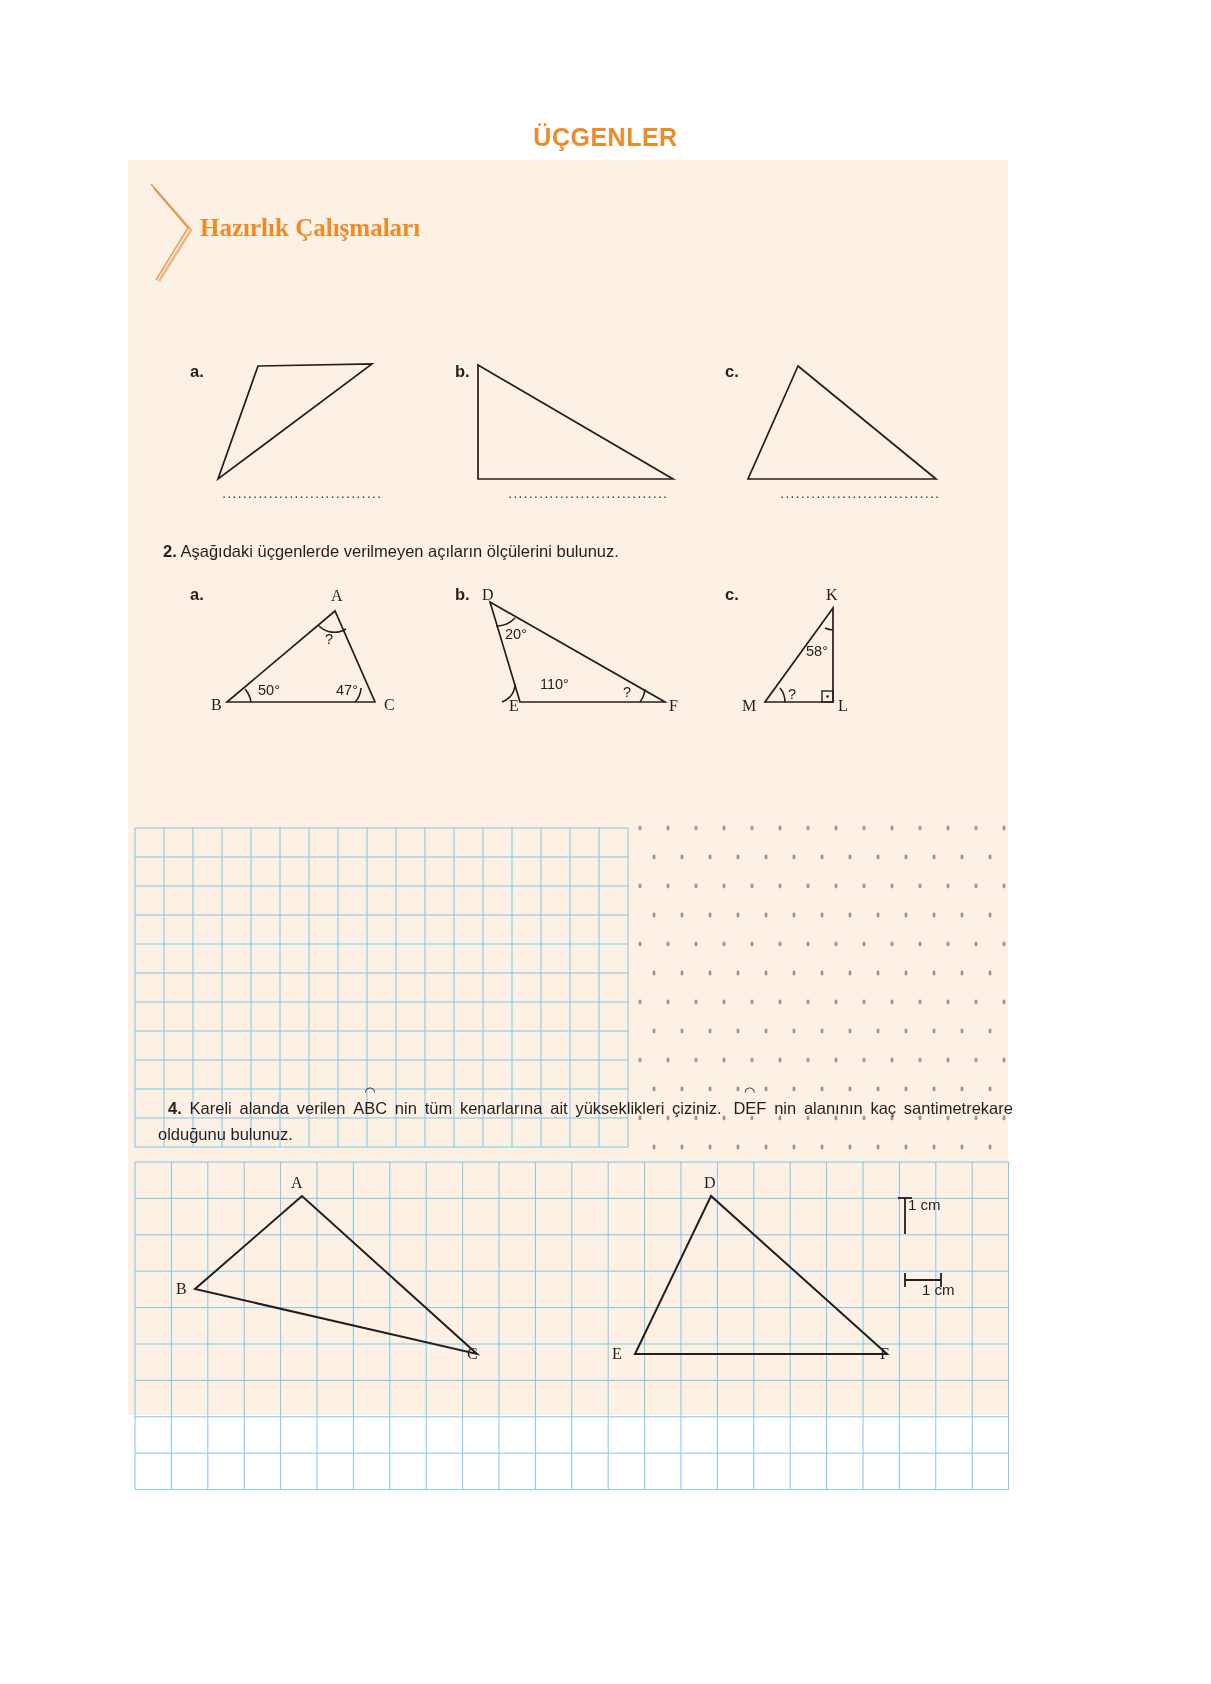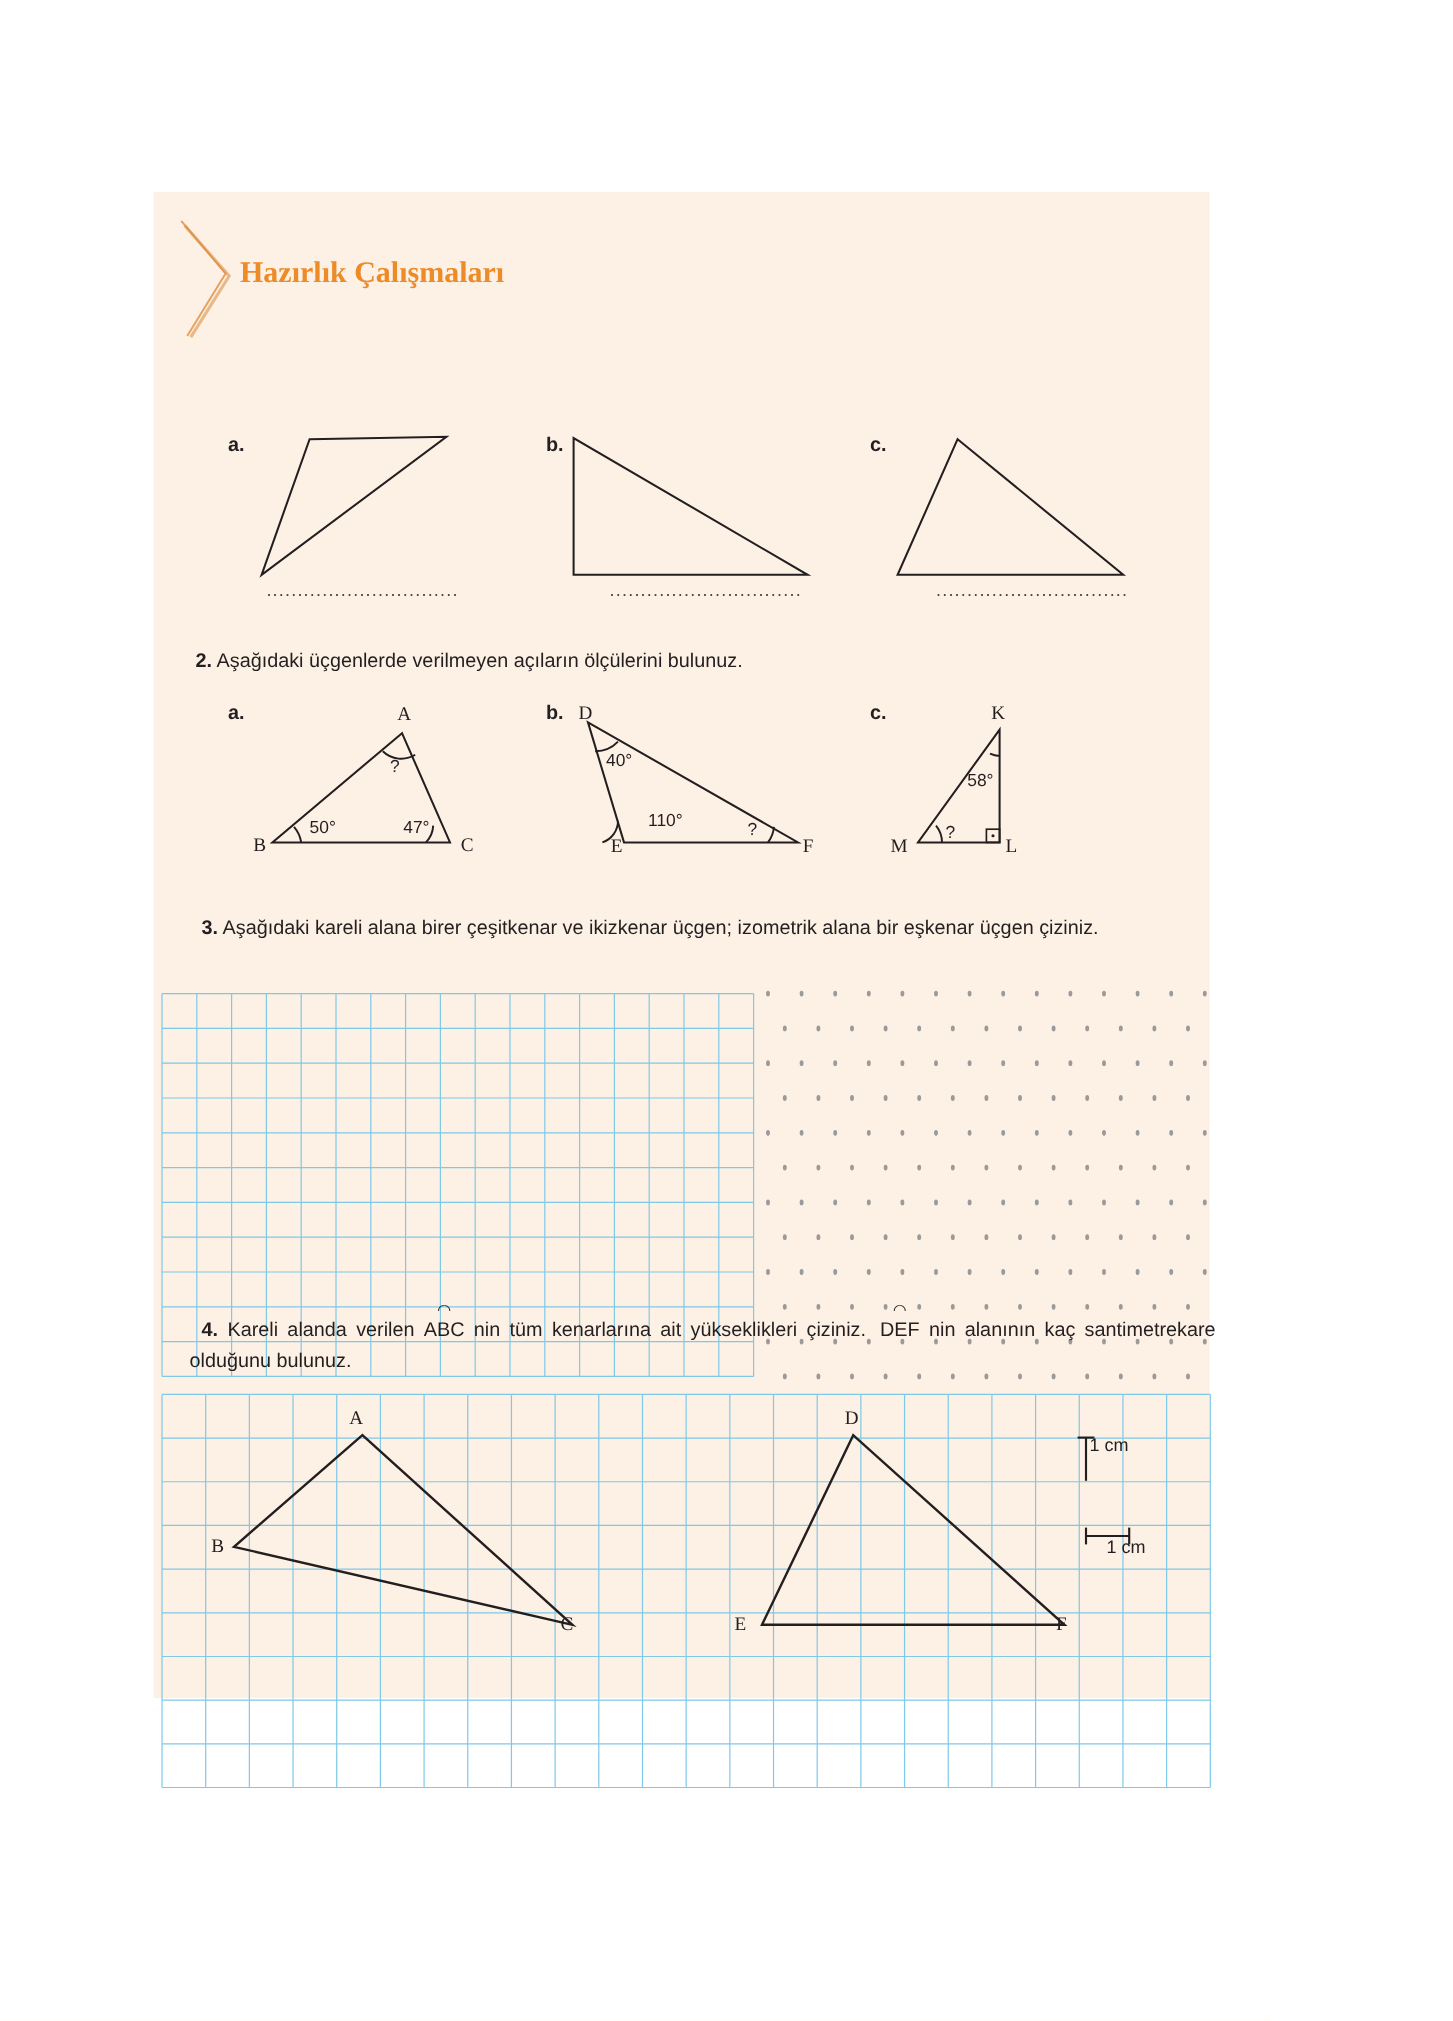--- a/index.html
+++ b/index.html
@@ -66,20 +66,21 @@
     position:absolute;left:0;top:1427px;width:1211px;text-align:center;
     font-size:21px;color:#231f20;
   }
   .ovr{position:absolute;}
 </style>
 </head>
 <body>
 
 <div class="page">
 
+  <div class="unit-title">ÜÇGENLER</div>
 
   <div class="panel"></div>
 
   <div class="chevron">
     <svg width="60" height="100" viewBox="0 0 60 100">
       <path d="M3 2 L40 46 L8 98" fill="none" stroke="#E8A05C" stroke-width="1.6"></path>
       <path d="M6 6 L43 48 L11 99" fill="none" stroke="#D98A3C" stroke-width="2.6" opacity=".55"></path>
     </svg>
   </div>
 
@@ -140,43 +141,39 @@
     <svg width="200" height="124" viewBox="0 0 200 124">
       <polygon points="10,12 40,112 185,112" fill="none" stroke="#231f20" stroke-width="1.7"></polygon>
       <path d="M16 36 A 26 26 0 0 0 35 28" fill="none" stroke="#231f20" stroke-width="1.6"></path>
       <path d="M22 112 A 19 19 0 0 0 35 94" fill="none" stroke="#231f20" stroke-width="1.6"></path>
       <path d="M160 112 A 26 26 0 0 0 165 99" fill="none" stroke="#231f20" stroke-width="1.6"></path>
     </svg>
   </div>
   <div class="vlabel" style="left:482px;top:586px;">D</div>
   <div class="vlabel" style="left:509px;top:697px;">E</div>
   <div class="vlabel" style="left:669px;top:697px;">F</div>
-  <div class="ang" style="left:505px;top:626px;">40°</div>
+  <div class="ang" style="left:505px;top:626px;">20°</div>
   <div class="ang" style="left:540px;top:676px;text-align:center;">110°</div>
   <div class="ang" style="left:623px;top:684px;">?</div>
 
   <div class="ovr" style="left:755px;top:596px;">
     <svg width="120" height="118" viewBox="0 0 120 118">
       <polygon points="78,12 10,106 78,106" fill="none" stroke="#231f20" stroke-width="1.7"></polygon>
       <path d="M70 32 A 22 22 0 0 0 78 34" fill="none" stroke="#231f20" stroke-width="1.6"></path>
       <path d="M30 106 A 22 22 0 0 0 25 92" fill="none" stroke="#231f20" stroke-width="1.6"></path>
       <rect x="67" y="95" width="11" height="11" fill="none" stroke="#231f20" stroke-width="1.4"></rect>
       <circle cx="72.5" cy="100.5" r="1.3" fill="#231f20"></circle>
     </svg>
   </div>
   <div class="vlabel" style="left:826px;top:586px;">K</div>
   <div class="vlabel" style="left:742px;top:697px;">M</div>
   <div class="vlabel" style="left:838px;top:697px;">L</div>
   <div class="ang" style="left:806px;top:643px;">58°</div>
   <div class="ang" style="left:788px;top:686px;">?</div>
 
-  <div class="q q3">
-    <span class="qnum" style="margin-left:10px;">3.</span>
-    <span>Aşağıdaki kareli alana birer çeşitkenar ve ikizkenar üçgen; izometrik alana bir eşkenar üçgen çiziniz.</span>
-  </div>
 
   <div class="grid-box" id="sq-grid" style="left:135px;top:828px;">
       <svg width="493" height="319" viewBox="0 0 493 319">
         <line x1="0" y1="0" x2="0" y2="319" stroke="#7EC8E8" stroke-width="1"></line>
         <line x1="29" y1="0" x2="29" y2="319" stroke="#7EC8E8" stroke-width="1"></line>
         <line x1="58" y1="0" x2="58" y2="319" stroke="#7EC8E8" stroke-width="1"></line>
         <line x1="87" y1="0" x2="87" y2="319" stroke="#7EC8E8" stroke-width="1"></line>
         <line x1="116" y1="0" x2="116" y2="319" stroke="#7EC8E8" stroke-width="1"></line>
         <line x1="145" y1="0" x2="145" y2="319" stroke="#7EC8E8" stroke-width="1"></line>
         <line x1="174" y1="0" x2="174" y2="319" stroke="#7EC8E8" stroke-width="1"></line>

